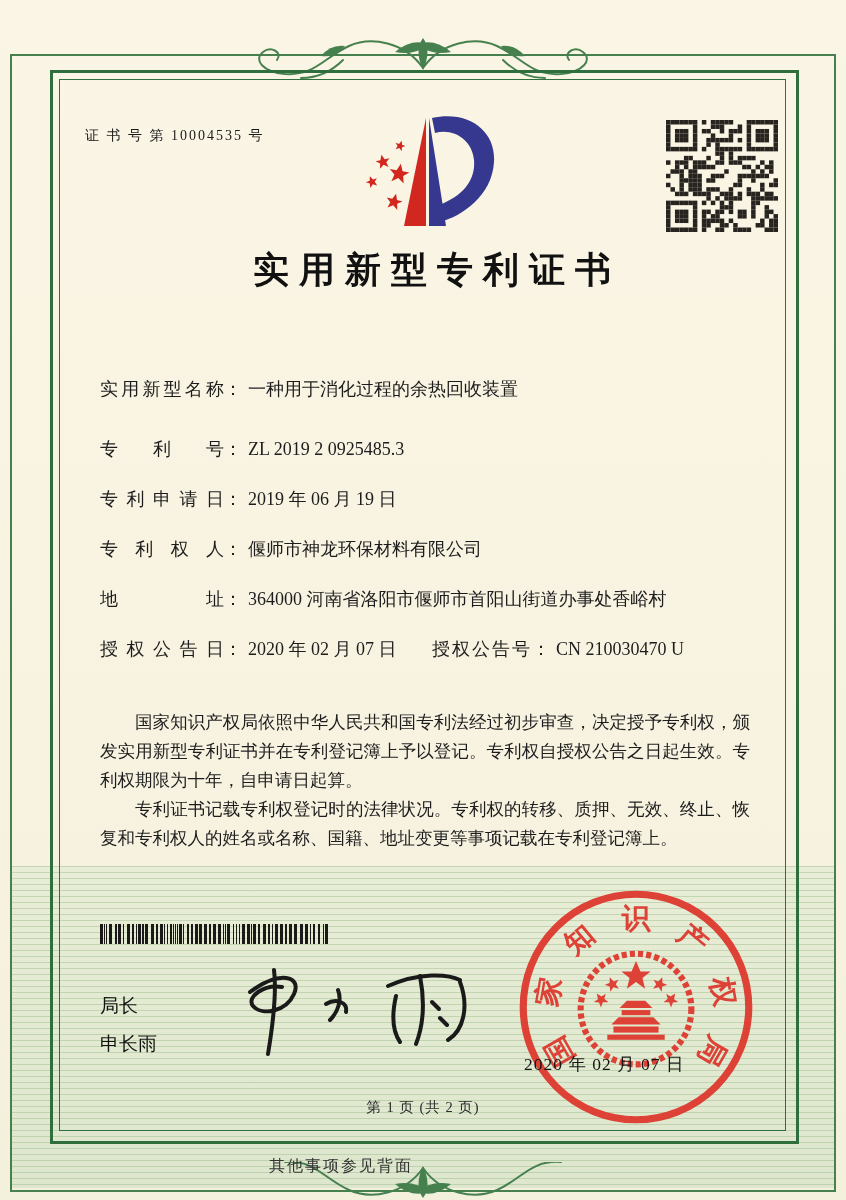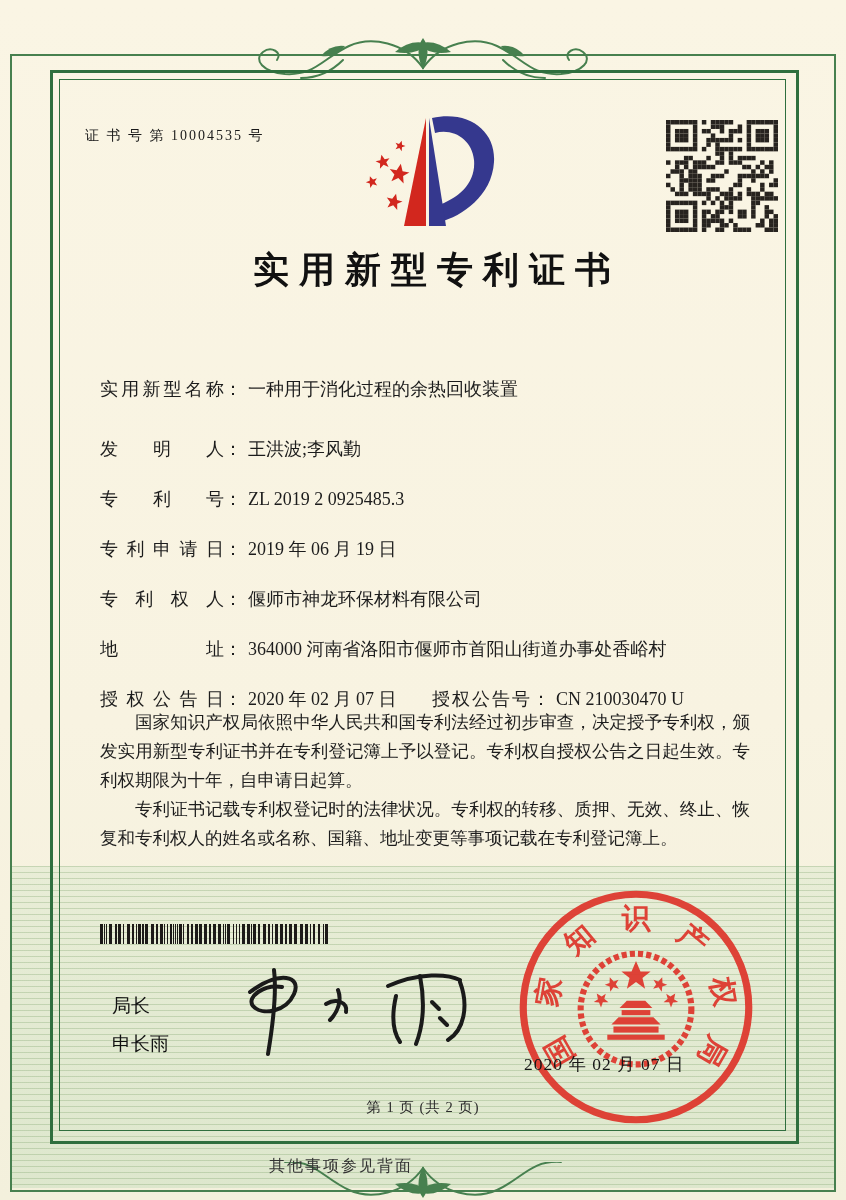--- a/index.html
+++ b/index.html
@@ -43,21 +43,21 @@
   .frow.r1{margin-bottom:10px;}
   .flabel{display:inline-block;width:124px;text-align:justify;text-align-last:justify;
     text-justify:inter-character;vertical-align:top;}
   .fvalue{margin-left:6px;}
   .grant{position:absolute;left:332px;top:0;}
   .grant .glabel{letter-spacing:2px;margin-top:32px;}
   .paras{position:absolute;left:100px;top:708px;width:650px;font-size:17.5px;
     line-height:29px;text-align:justify;color:#1d1d1d;}
   .paras p{margin:0;text-indent:2em;}
   .barcode{position:absolute;left:100px;top:924px;}
-  .director{position:absolute;left:112px;top:993px;font-size:19px;color:#111;}
+  .director{position:absolute;left:100px;top:993px;font-size:19px;color:#111;}
   .director .name{margin-top:12px;}
   .signature{position:absolute;left:222px;top:962px;}
   .seal{position:absolute;left:513px;top:884px;opacity:0.94;mix-blend-mode:multiply;}
   .seal-date{position:absolute;left:524px;top:1052px;font-size:17.5px;letter-spacing:1px;color:#161616;z-index:5;}
   .page-note{position:absolute;left:0;top:1098px;width:846px;text-align:center;font-size:14.5px;color:#2b2b2b;letter-spacing:1px;}
   .back-note{position:absolute;left:0;top:1156px;width:682px;text-align:center;font-size:16px;color:#333;letter-spacing:2px;}
 </style>
 </head>
 <body>
 
@@ -434,23 +434,20 @@
         <rect x="27" y="108" width="4.5" height="4.5"></rect>
       </svg>
 
     <div class="title">实用新型专利证书</div>
 
     <div class="fields">
       <div class="frow r1">
         <span class="flabel">实用新型名称</span><span>：</span><span class="fvalue">一种用于消化过程的余热回收装置</span>
       </div>
       <div class="frow">
-        <span class="flabel">发明人</span><span>：</span><span class="fvalue">王洪波;李风勤</span>
-      </div>
-      <div class="frow">
         <span class="flabel">专利号</span><span>：</span><span class="fvalue">ZL 2019 2 0925485.3</span>
       </div>
       <div class="frow">
         <span class="flabel">专利申请日</span><span>：</span><span class="fvalue">2019 年 06 月 19 日</span>
       </div>
       <div class="frow">
         <span class="flabel">专利权人</span><span>：</span><span class="fvalue">偃师市神龙环保材料有限公司</span>
       </div>
       <div class="frow">
         <span class="flabel">地址</span><span>：</span><span class="fvalue">364000 河南省洛阳市偃师市首阳山街道办事处香峪村</span>

